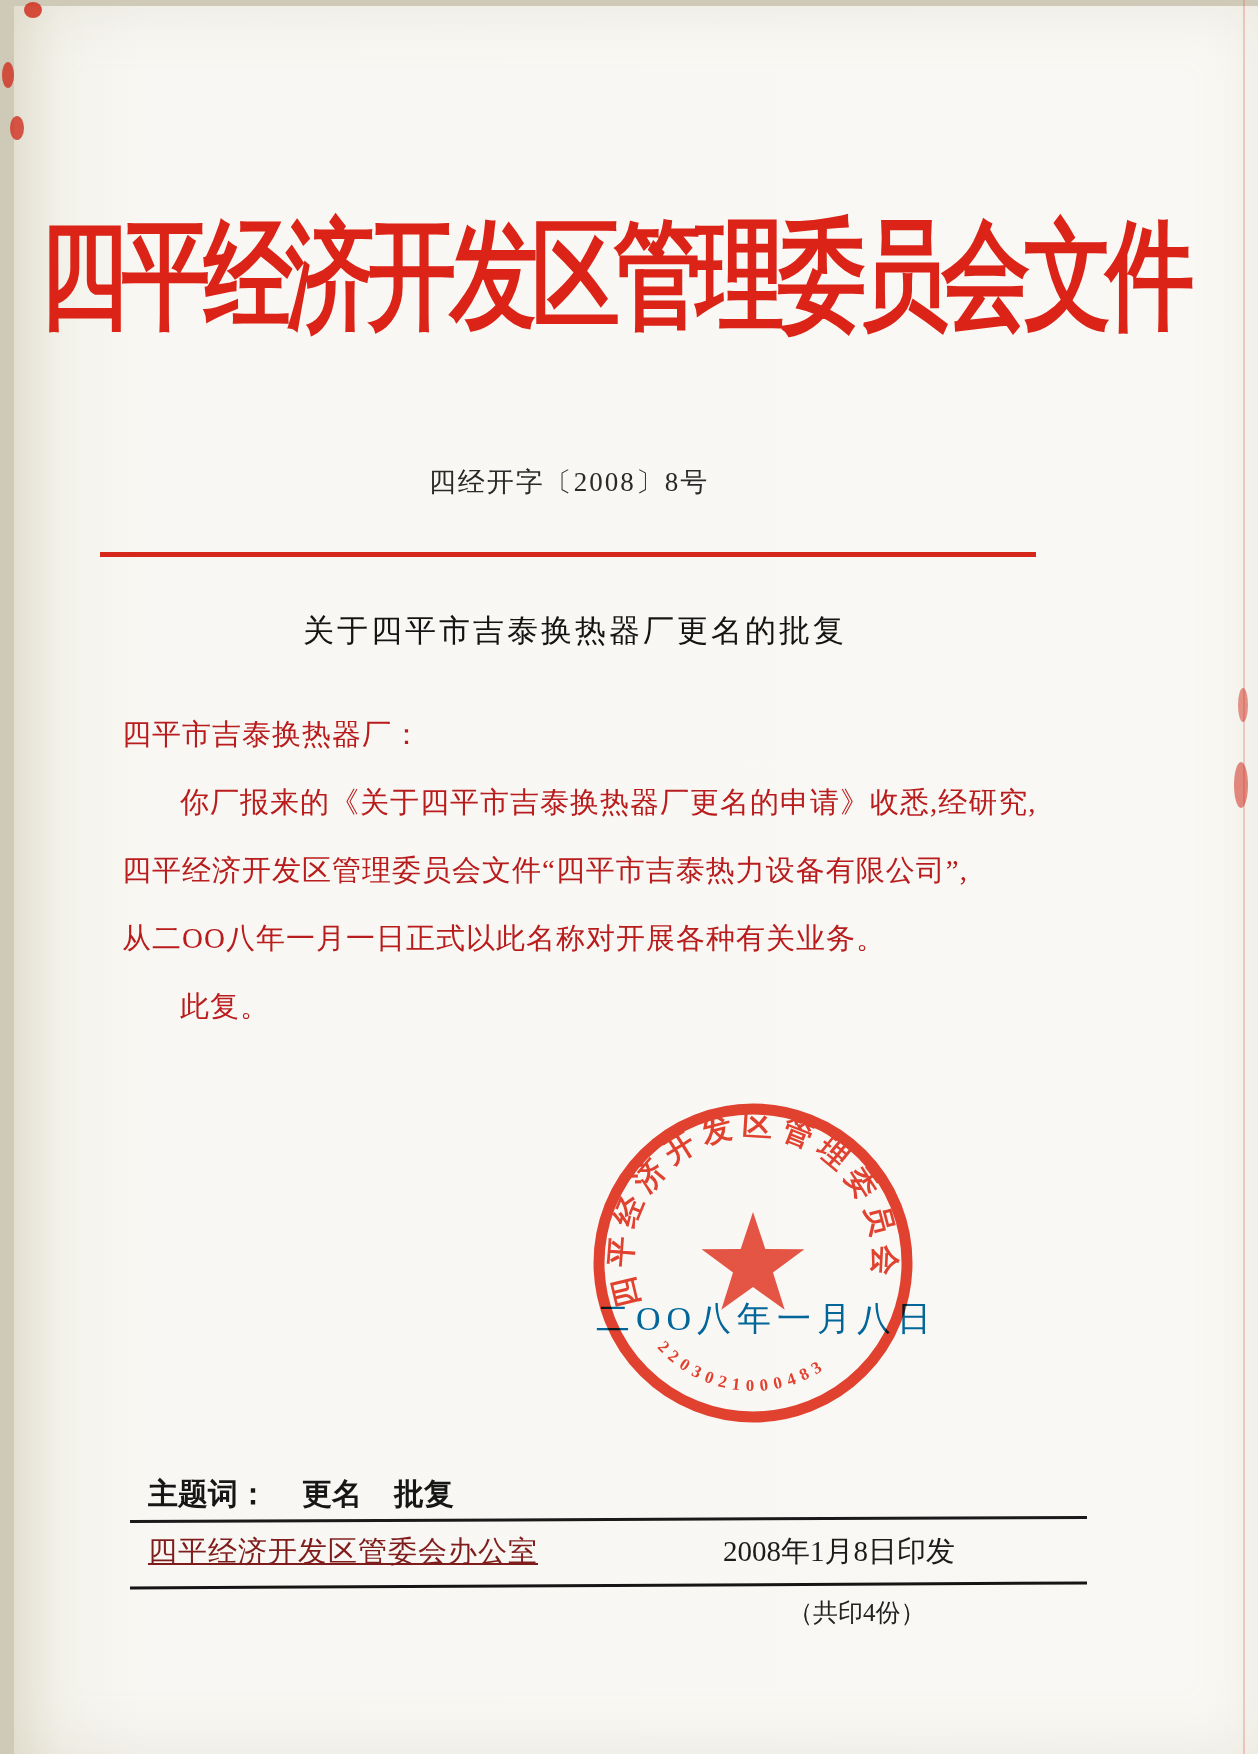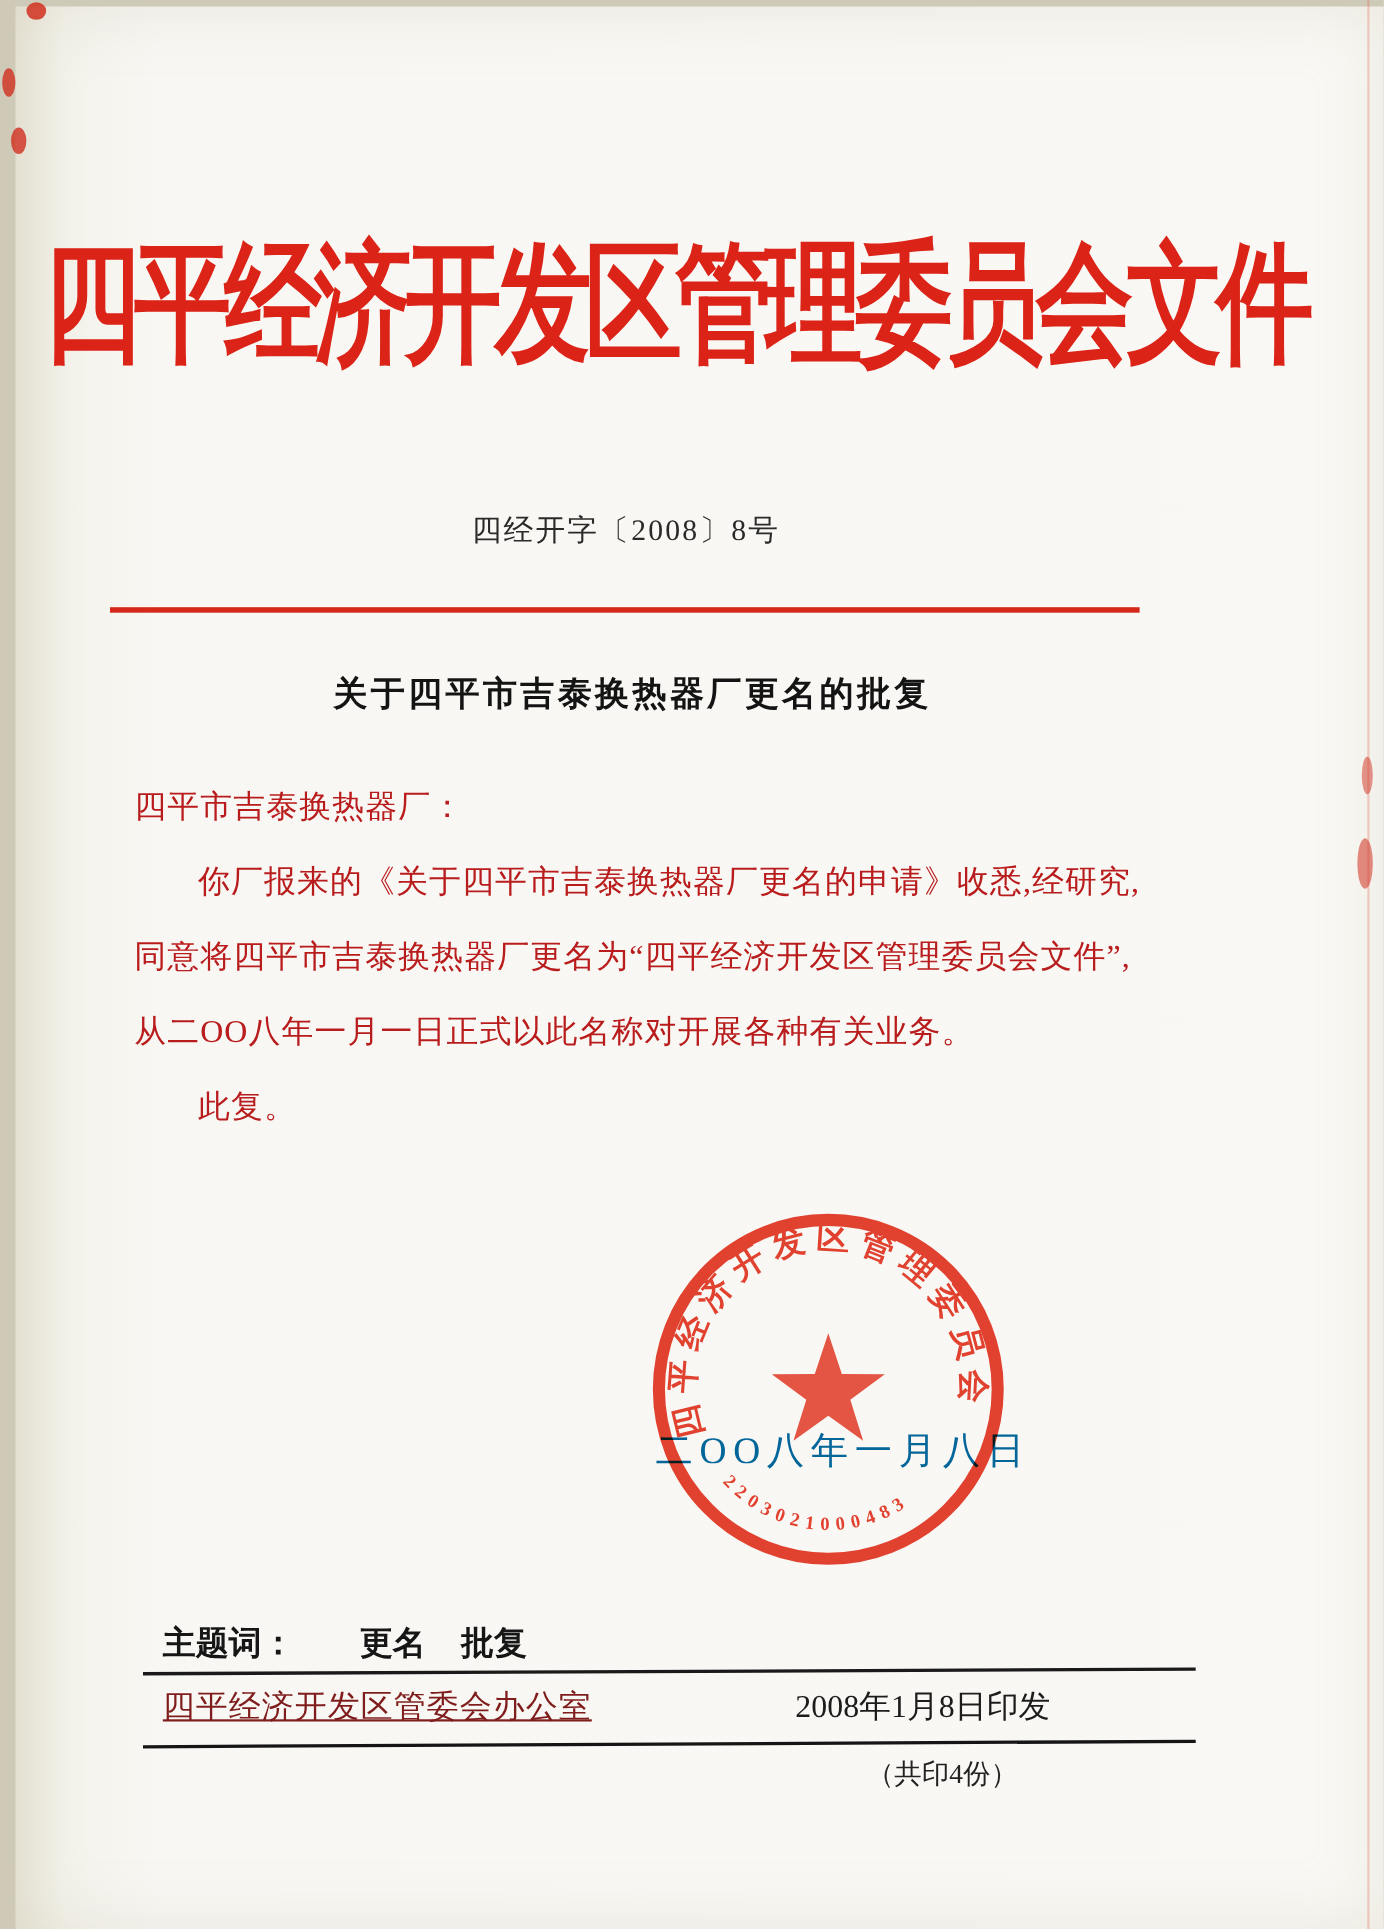--- a/index.html
+++ b/index.html
@@ -25,21 +25,21 @@
   .doc-number {
     position:absolute; top:438px; left:40px; right:160px;
     text-align:center; font-size:27px; letter-spacing:2px; color:#2a2a2a;margin-top:26px;
   }
   .red-rule {
     position:absolute; top:552px; left:100px; width:936px; height:5px;
     background:#d5281b;
   }
   .subject-title {
     position:absolute; top:610px; left:40px; right:148px;
-    text-align:center; font-size:31px; font-weight:bold; letter-spacing:3px;
+    text-align:center; font-size:31px; font-weight:normal; letter-spacing:3px;
     color:#141414; font-family:"Liberation Sans", sans-serif;
   }
   
   .body-block {
     position:absolute; left:122px; top:700px; width:960px;
     font-size:29px; color:#b91c1c;
   }
   .body-line { line-height:68px; white-space:nowrap; letter-spacing:1px; }
   .indent { padding-left:58px; }
   
@@ -52,21 +52,21 @@
     position:absolute; left:596px; top:1296px; z-index:3;
     font-size:34px; letter-spacing:6px; color:#0369a1; white-space:nowrap;
     mix-blend-mode:multiply;
   }
   
   .keywords-row {
     position:absolute; left:148px; top:1474px;
     font-size:30px; font-weight:bold; color:#161616;
     font-family:"Liberation Sans", sans-serif; white-space:nowrap;
   }
-  .keywords-row .kw-label { margin-right:59px; }
+  .keywords-row .kw-label { margin-right:34px; }
   .keywords-row .kw-item + .kw-item { margin-left:32px; }
   .rule-a {
     position:absolute; left:130px; top:1518px; width:957px; height:3px;
     background:#1a1a1a; transform:rotate(-0.25deg);
   }
   .footer-office {
     position:absolute; left:148px; top:1532px;
     font-size:29px; letter-spacing:1px; color:#7f1d1d; white-space:nowrap;text-decoration:underline;
   }
   .footer-print {
@@ -104,21 +104,21 @@
 
 <div class="org-title">四平经济开发区管理委员会文件</div>
 <div class="doc-number">四经开字〔2008〕8号</div>
 <div class="red-rule"></div>
 
 <div class="subject-title">关于四平市吉泰换热器厂更名的批复</div>
 
 <div class="body-block">
   <div class="body-line">四平市吉泰换热器厂：</div>
   <div class="body-line indent">你厂报来的《关于四平市吉泰换热器厂更名的申请》收悉,经研究,</div>
-  <div class="body-line">同意将四平市吉泰换热器厂更名为“四平经济开发区管理委员会文件”,</div>
+  <div class="body-line">四平经济开发区管理委员会文件“四平市吉泰热力设备有限公司”,</div>
   <div class="body-line">从二OO八年一月一日正式以此名称对开展各种有关业务。</div>
   <div class="body-line indent">此复。</div>
 </div>
 
 <svg class="seal" viewBox="0 0 330 330">
   <circle cx="165" cy="165" r="154" fill="none" stroke="#e03320" stroke-width="11"></circle>
   <polygon points="165,114 177.3,151.0 216.4,151.3 185.0,174.5 196.7,211.7 165,189 133.3,211.7 145.0,174.5 113.6,151.3 152.7,151.0" fill="#e03320" opacity="0.9"></polygon>
   <defs>
     <path id="sealTopArc" d="M 52.2 206 A 122 122 0 1 1 277.8 206" fill="none"></path>
     <path id="sealBottomArc" d="M 60.2 238.4 A 128 128 0 0 0 269.8 238.4" fill="none"></path>

